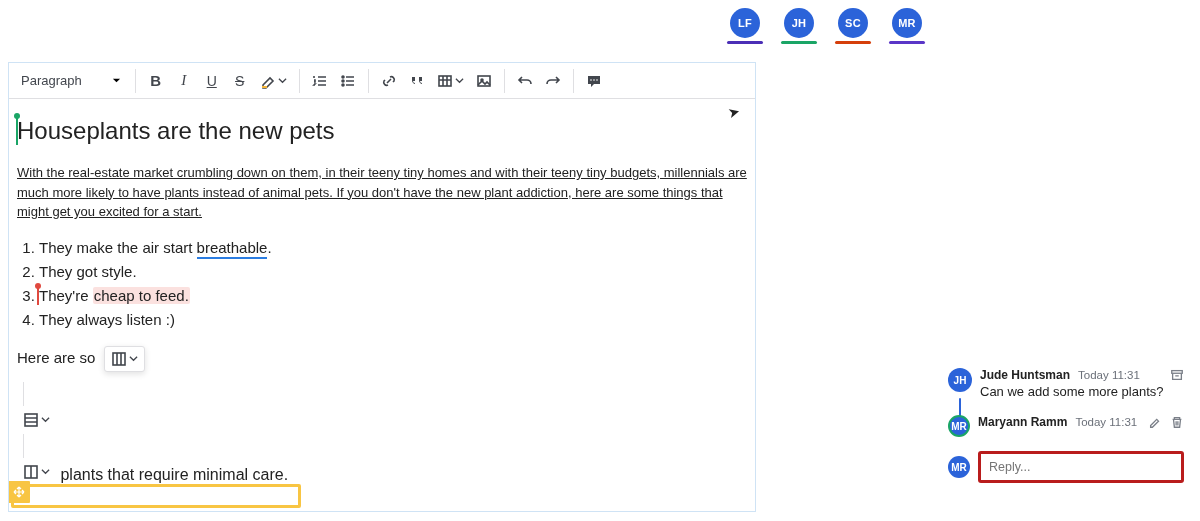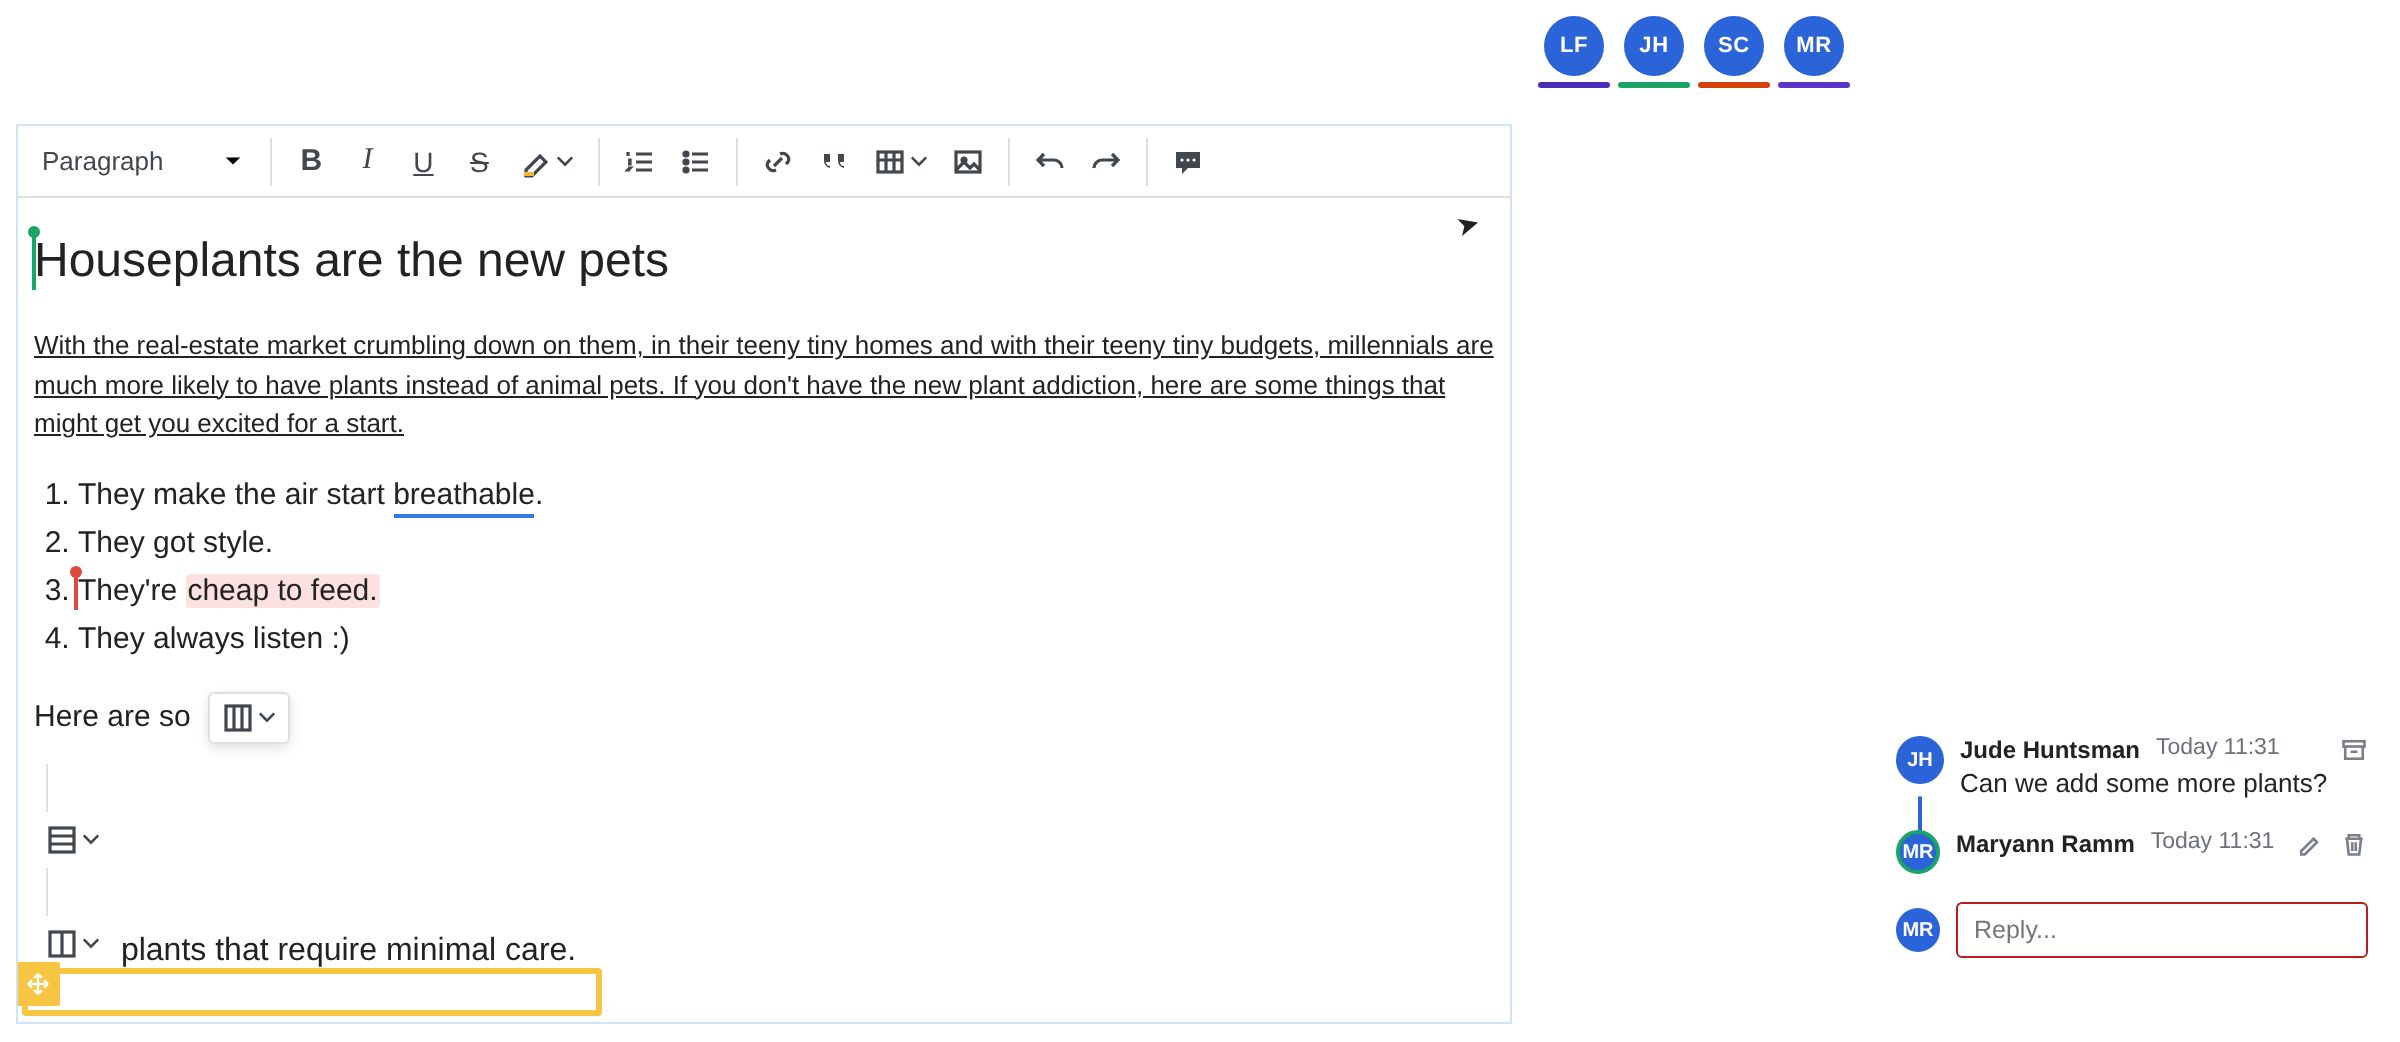--- a/index.html
+++ b/index.html
@@ -18,21 +18,21 @@
     --sc-bar:#d53f0b;
     --mr-bar:#5a36c7;
     --marker-red:#e0493f;
     --marker-blue:#2b7de2;
     --comment-bg:#f2f6fb;
     --link:#1b6bbd;
   }
   *{box-sizing:border-box;}
   html,body{margin:0;padding:0;background:#fff;font-family:-apple-system,BlinkMacSystemFont,"Segoe UI",Arial,sans-serif;color:var(--text);}
   .page{width:1200px;height:521px;position:relative;}
-  .collab-bar{position:absolute;top:8px;right:275px;display:flex;gap:4px;}
+  .collab-bar{position:absolute;top:8px;right:275px;display:flex;gap:18px;}
   .avatar-wrap{display:flex;flex-direction:column;align-items:center;}
   .avatar{width:30px;height:30px;border-radius:50%;background:var(--avatar-lf);color:#fff;font-size:11px;font-weight:600;display:flex;align-items:center;justify-content:center;letter-spacing:.3px;}
   .avatar-bar{height:3px;width:36px;border-radius:2px;margin-top:3px;}
   .cursor-arrow{position:absolute;top:104px;left:728px;font-size:14px;color:#222;transform:rotate(-15deg);}
   .editor-outer{position:absolute;top:62px;left:8px;width:748px;height:450px;border:1px solid var(--border);}
   .toolbar{height:36px;border-bottom:1px solid var(--toolbar-border);display:flex;align-items:center;padding:0 6px;gap:0;}
   .tb-sep{width:1px;height:24px;background:var(--toolbar-border);margin:0 6px;}
   .tb-btn{height:28px;min-width:28px;padding:0 6px;display:inline-flex;align-items:center;justify-content:center;border-radius:3px;color:#42464d;background:transparent;border:none;cursor:pointer;}
   .tb-btn svg{width:16px;height:16px;stroke:currentColor;fill:none;stroke-width:1.6;}
   .tb-btn.solid svg{fill:currentColor;stroke:none;}
@@ -58,27 +58,27 @@
   .table-highlight{position:absolute;top:-18px;left:-6px;right:-6px;bottom:-6px;border:3px solid var(--highlight);border-radius:2px;pointer-events:none;}
   .table-handle{position:absolute;top:-21px;left:-9px;width:22px;height:22px;background:var(--highlight);border-radius:1px;display:flex;align-items:center;justify-content:center;color:#fff;}
   table.plants{border-collapse:collapse;width:100%;font-size:14.5px;}
   .comments{position:absolute;top:360px;right:6px;width:256px;}
   .comment{display:flex;gap:8px;padding:8px 10px;font-size:12.5px;position:relative;}
   .comment + .comment{border-top:none;}
   .c-avatar{width:24px;height:24px;border-radius:50%;color:#fff;font-size:10px;font-weight:600;display:flex;align-items:center;justify-content:center;flex-shrink:0;}
   .c-avatar.jh{background:#2b63d9;}
   .c-avatar.mr{background:#2b63d9;border:2px solid #1aa566;width:22px;height:22px;}
   .c-body{flex:1;min-width:0;}
-  .c-meta{display:flex;gap:8px;align-items:flex-start;color:var(--muted);font-size:11.5px;margin-bottom:2px;}
+  .c-meta{display:flex;gap:8px;align-items:center;color:var(--muted);font-size:11.5px;margin-bottom:2px;}
   .c-author{color:#222;font-weight:600;font-size:12px;}
   .c-text{color:#222;font-size:13px;}
   .c-actions{position:absolute;top:8px;right:10px;display:flex;gap:8px;color:#7a7f88;}
   .c-actions svg{width:14px;height:14px;stroke:currentColor;fill:none;stroke-width:1.5;cursor:pointer;}
   .reply-row{display:flex;gap:8px;padding:6px 10px 10px 10px;align-items:center;}
-  .reply-input{flex:1;border:1px solid #b91c1c;border-radius:3px;padding:6px 8px;font-size:12.5px;color:#8a8f98;background:#fff;}
+  .reply-input{flex:1;border:3px solid #b91c1c;border-radius:3px;padding:6px 8px;font-size:12.5px;color:#8a8f98;background:#fff;}
   .thread-line{position:absolute;left:21px;top:38px;width:2px;height:32px;background:#2b63d9;border-radius:1px;}
 </style>
 </head>
 <body>
 <div class="page">
 
 <div class="collab-bar">
   <div class="avatar-wrap">
     <div class="avatar">LF</div>
     <div class="avatar-bar" style="background:#4b2fb6"></div>

